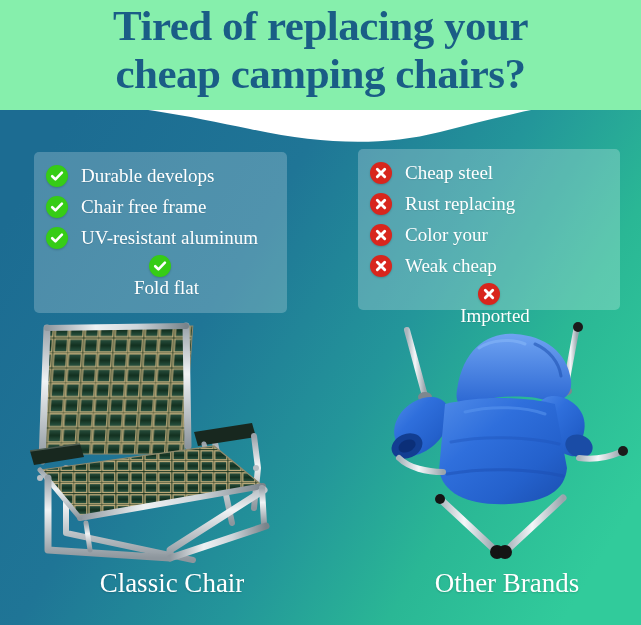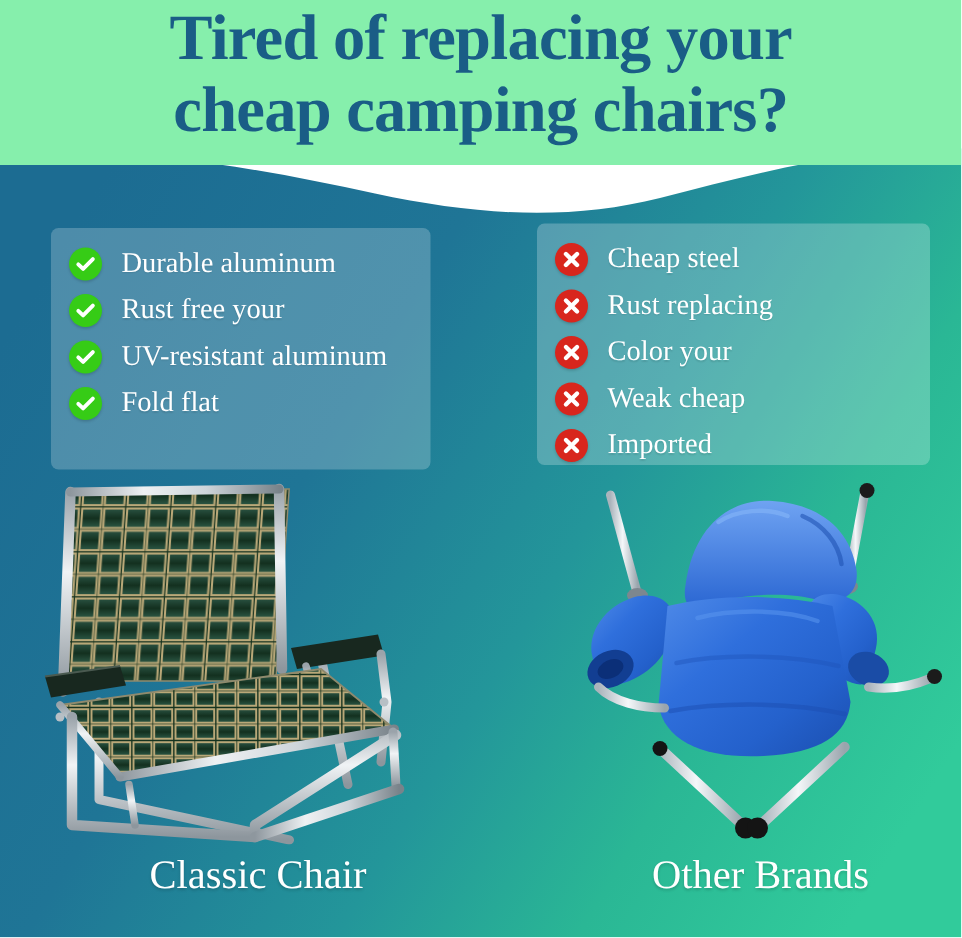--- a/index.html
+++ b/index.html
@@ -89,21 +89,21 @@
     margin: 0;
     padding: 10px 0 0 0;
   }
   .feature-item {
     display: flex;
     align-items: center;
     height: 28px;
     margin: 0 0 3px 0;
     padding-left: 12px;
   }
-  .feature-item:last-child { margin-bottom: 0; }
+  .feature-item:last-child { margin-bottom: 0; flex-direction: column; }
 
   .badge {
     flex: 0 0 auto;
     width: 22px;
     height: 22px;
     border-radius: 50%;
     position: relative;
     margin-right: 13px;
   }
   .badge svg { display: block; }
@@ -188,30 +188,30 @@
 
     <div class="panel panel-pros">
       <ul class="feature-list">
 
         <li class="feature-item">
           <span class="badge badge-check">
             <svg width="22" height="22" viewBox="0 0 22 22">
               <path d="M6.2 11.2 L9.4 14.3 L15.9 7.7" stroke="#ffffff" stroke-width="2.6" stroke-linecap="round" stroke-linejoin="round" fill="none"></path>
             </svg>
           </span>
-          <span class="feature-text">Durable aluminum</span>
+          <span class="feature-text">Durable develops</span>
         </li>
 
         <li class="feature-item">
           <span class="badge badge-check">
             <svg width="22" height="22" viewBox="0 0 22 22">
               <path d="M6.2 11.2 L9.4 14.3 L15.9 7.7" stroke="#ffffff" stroke-width="2.6" stroke-linecap="round" stroke-linejoin="round" fill="none"></path>
             </svg>
           </span>
-          <span class="feature-text">Rust free your</span>
+          <span class="feature-text">Chair free frame</span>
         </li>
 
 
         <li class="feature-item">
           <span class="badge badge-check">
             <svg width="22" height="22" viewBox="0 0 22 22">
               <path d="M6.2 11.2 L9.4 14.3 L15.9 7.7" stroke="#ffffff" stroke-width="2.6" stroke-linecap="round" stroke-linejoin="round" fill="none"></path>
             </svg>
           </span>
           <span class="feature-text">UV-resistant aluminum</span>

